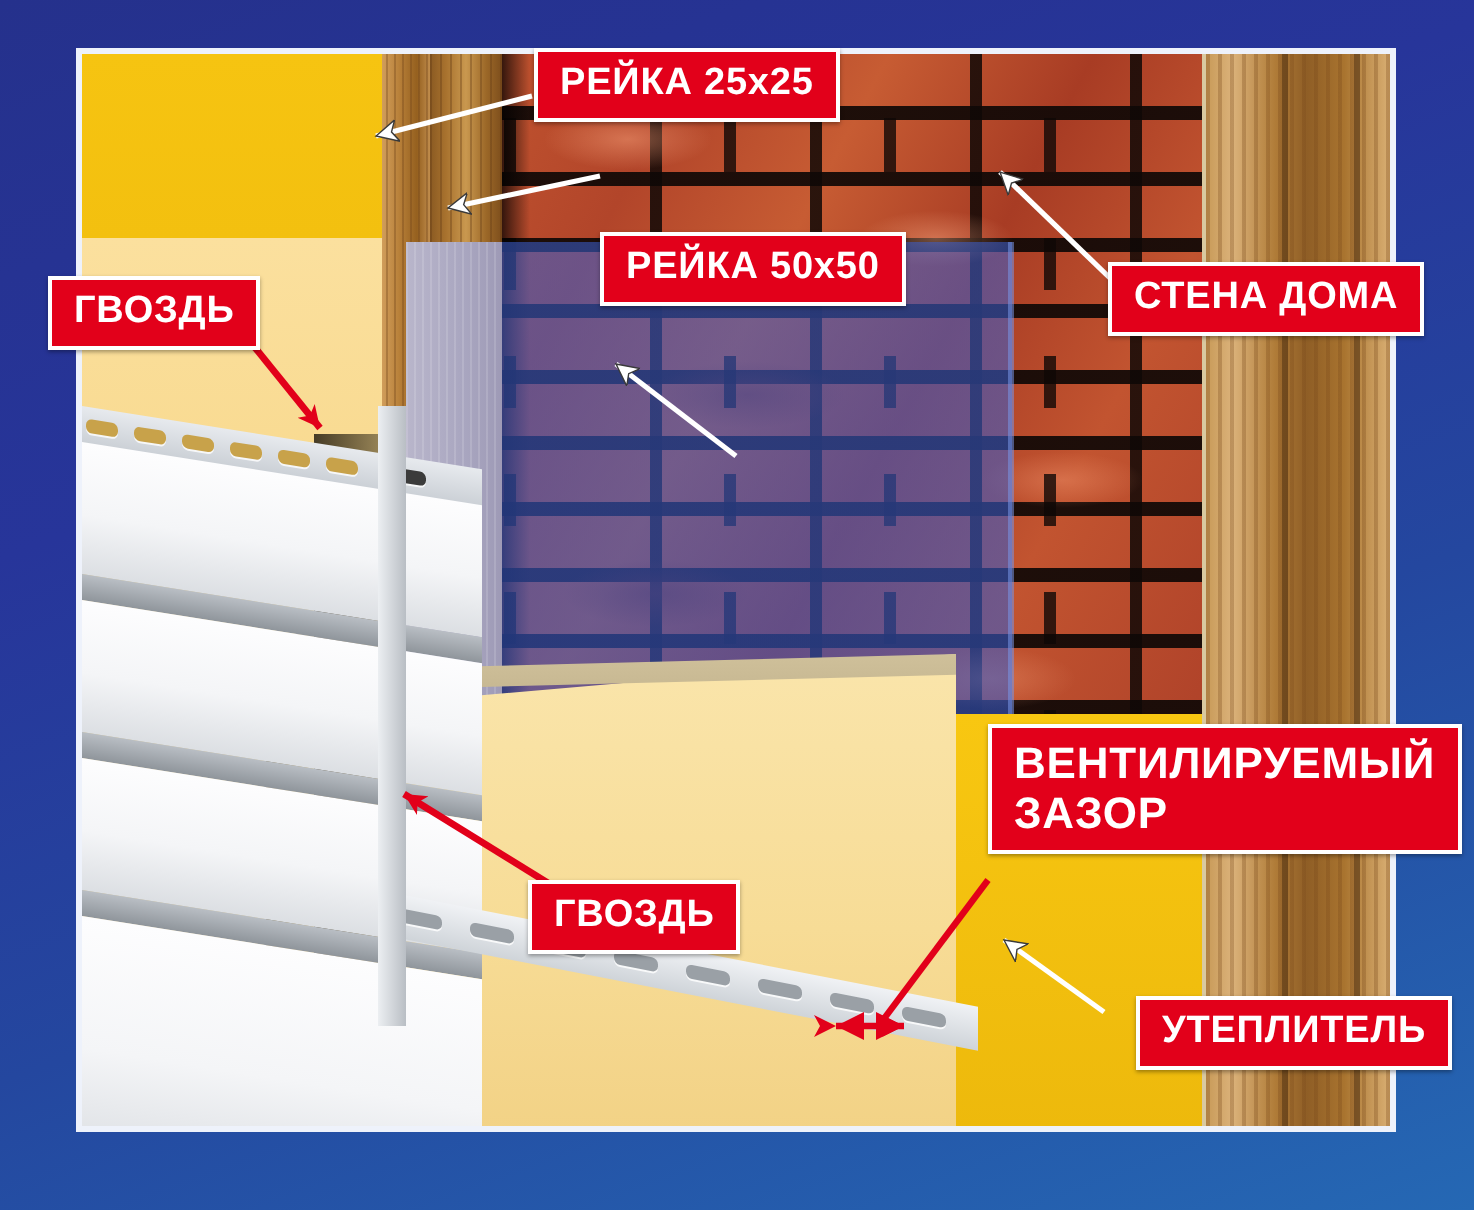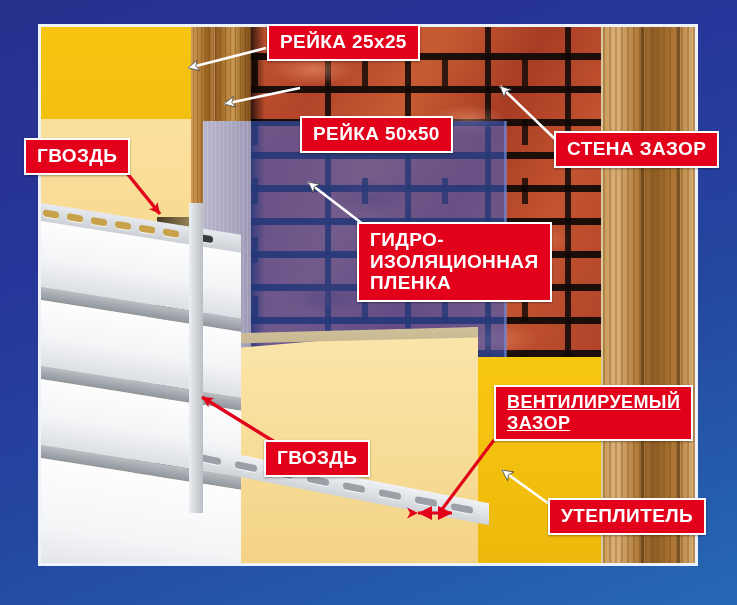--- a/index.html
+++ b/index.html
@@ -300,28 +300,25 @@
 
     <line x1="418" y1="513" x2="452" y2="513" stroke="#e2001a" stroke-width="3.2" marker-start="url(#rtip2)" marker-end="url(#rtip2)"></line>
     <polygon points="418,513 432,506 432,520" fill="#e2001a"></polygon>
     <polygon points="452,513 438,506 438,520" fill="#e2001a"></polygon>
   </svg>
 
   <div class="label" style="left:267px;top:24px;font-size:19px;">РЕЙКА 25х25</div>
 
   <div class="label" style="left:300px;top:76px;font-size:19px;margin-top:40px;">РЕЙКА 50х50</div>
 
-  <div class="label" style="left:554px;top:131px;font-size:19px;">СТЕНА ЗАЗОР</div>
+  <div class="label" style="left:554px;top:131px;font-size:19px;">СТЕНА ДОМА</div>
 
   <div class="label" style="left:24px;top:138px;font-size:19px;">ГВОЗДЬ</div>
 
-  <div class="label" style="left:357px;top:222px;font-size:19px;">ГИДРО-
-ИЗОЛЯЦИОННАЯ
-ПЛЕНКА</div>
 
   <div class="label" style="left:264px;top:440px;font-size:19px;">ГВОЗДЬ</div>
 
-  <div class="label" style="left:494px;top:385px;font-size:18px;text-decoration:underline;">ВЕНТИЛИРУЕМЫЙ
+  <div class="label" style="left:494px;top:362px;font-size:22px;">ВЕНТИЛИРУЕМЫЙ
 ЗАЗОР</div>
 
-  <div class="label" style="left:548px;top:498px;font-size:19px;">УТЕПЛИТЕЛЬ</div>
+  <div class="label" style="left:568px;top:498px;font-size:19px;">УТЕПЛИТЕЛЬ</div>
 
 </div>
 
 </body></html>

